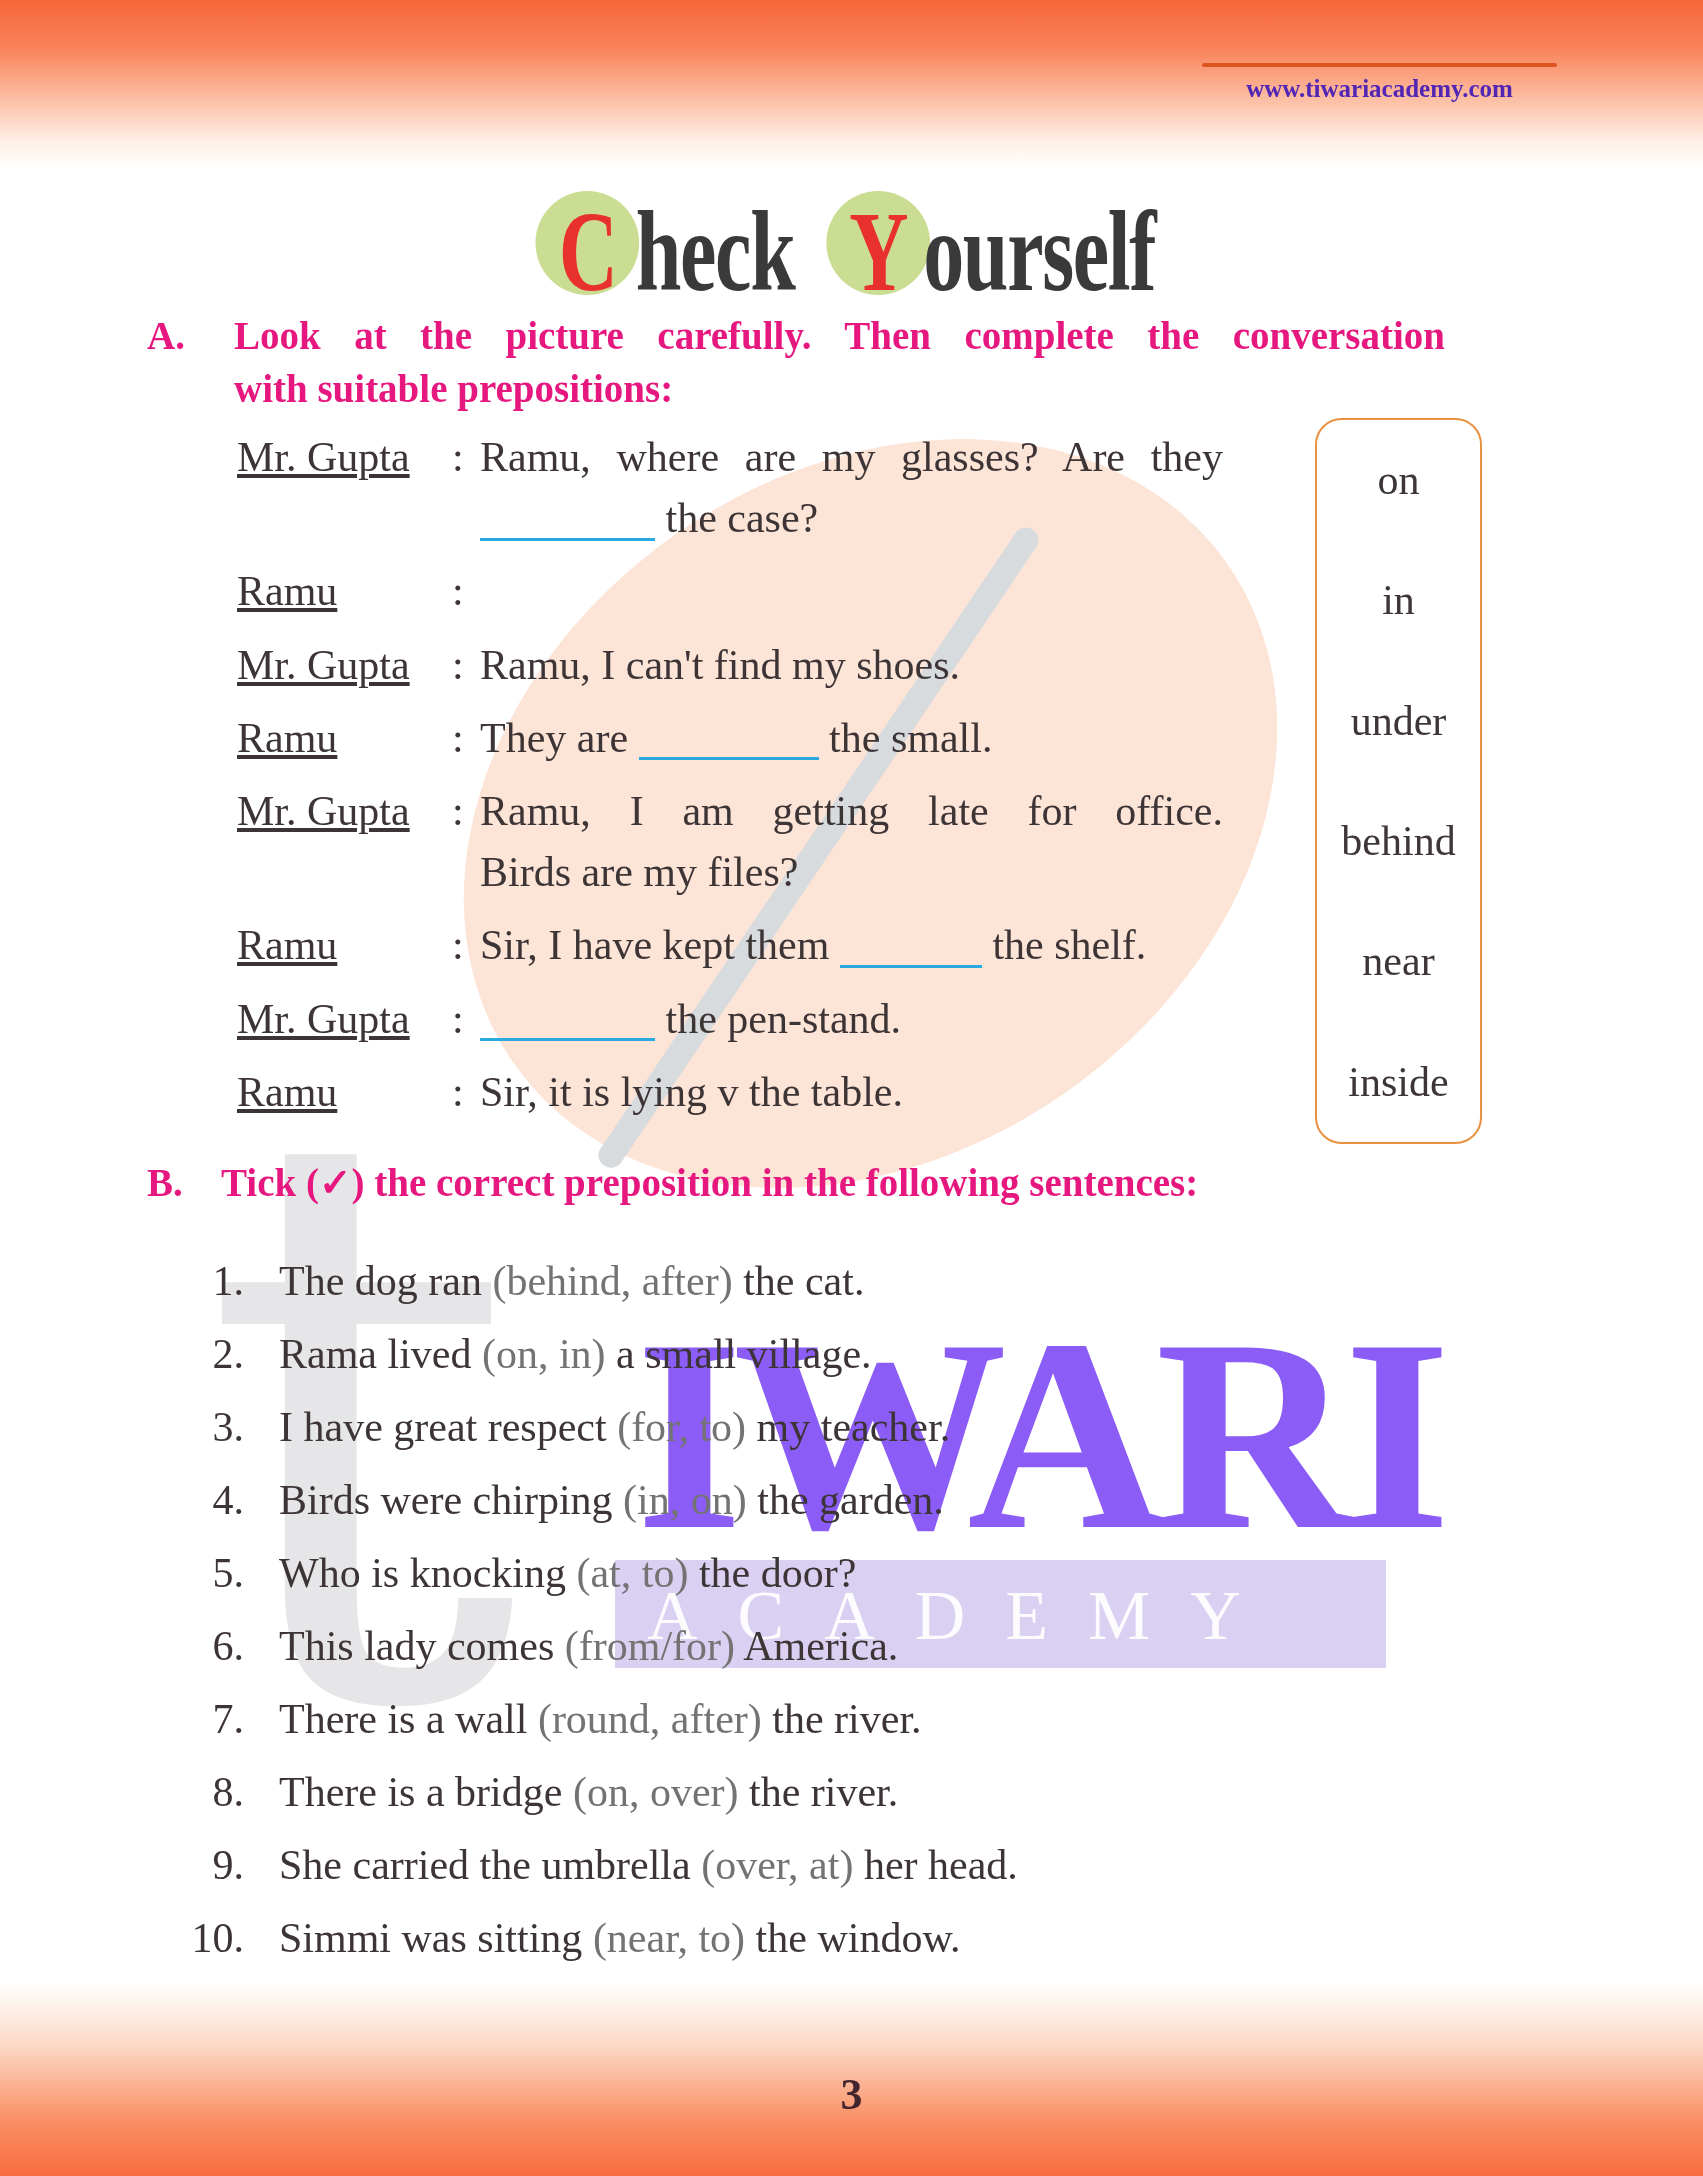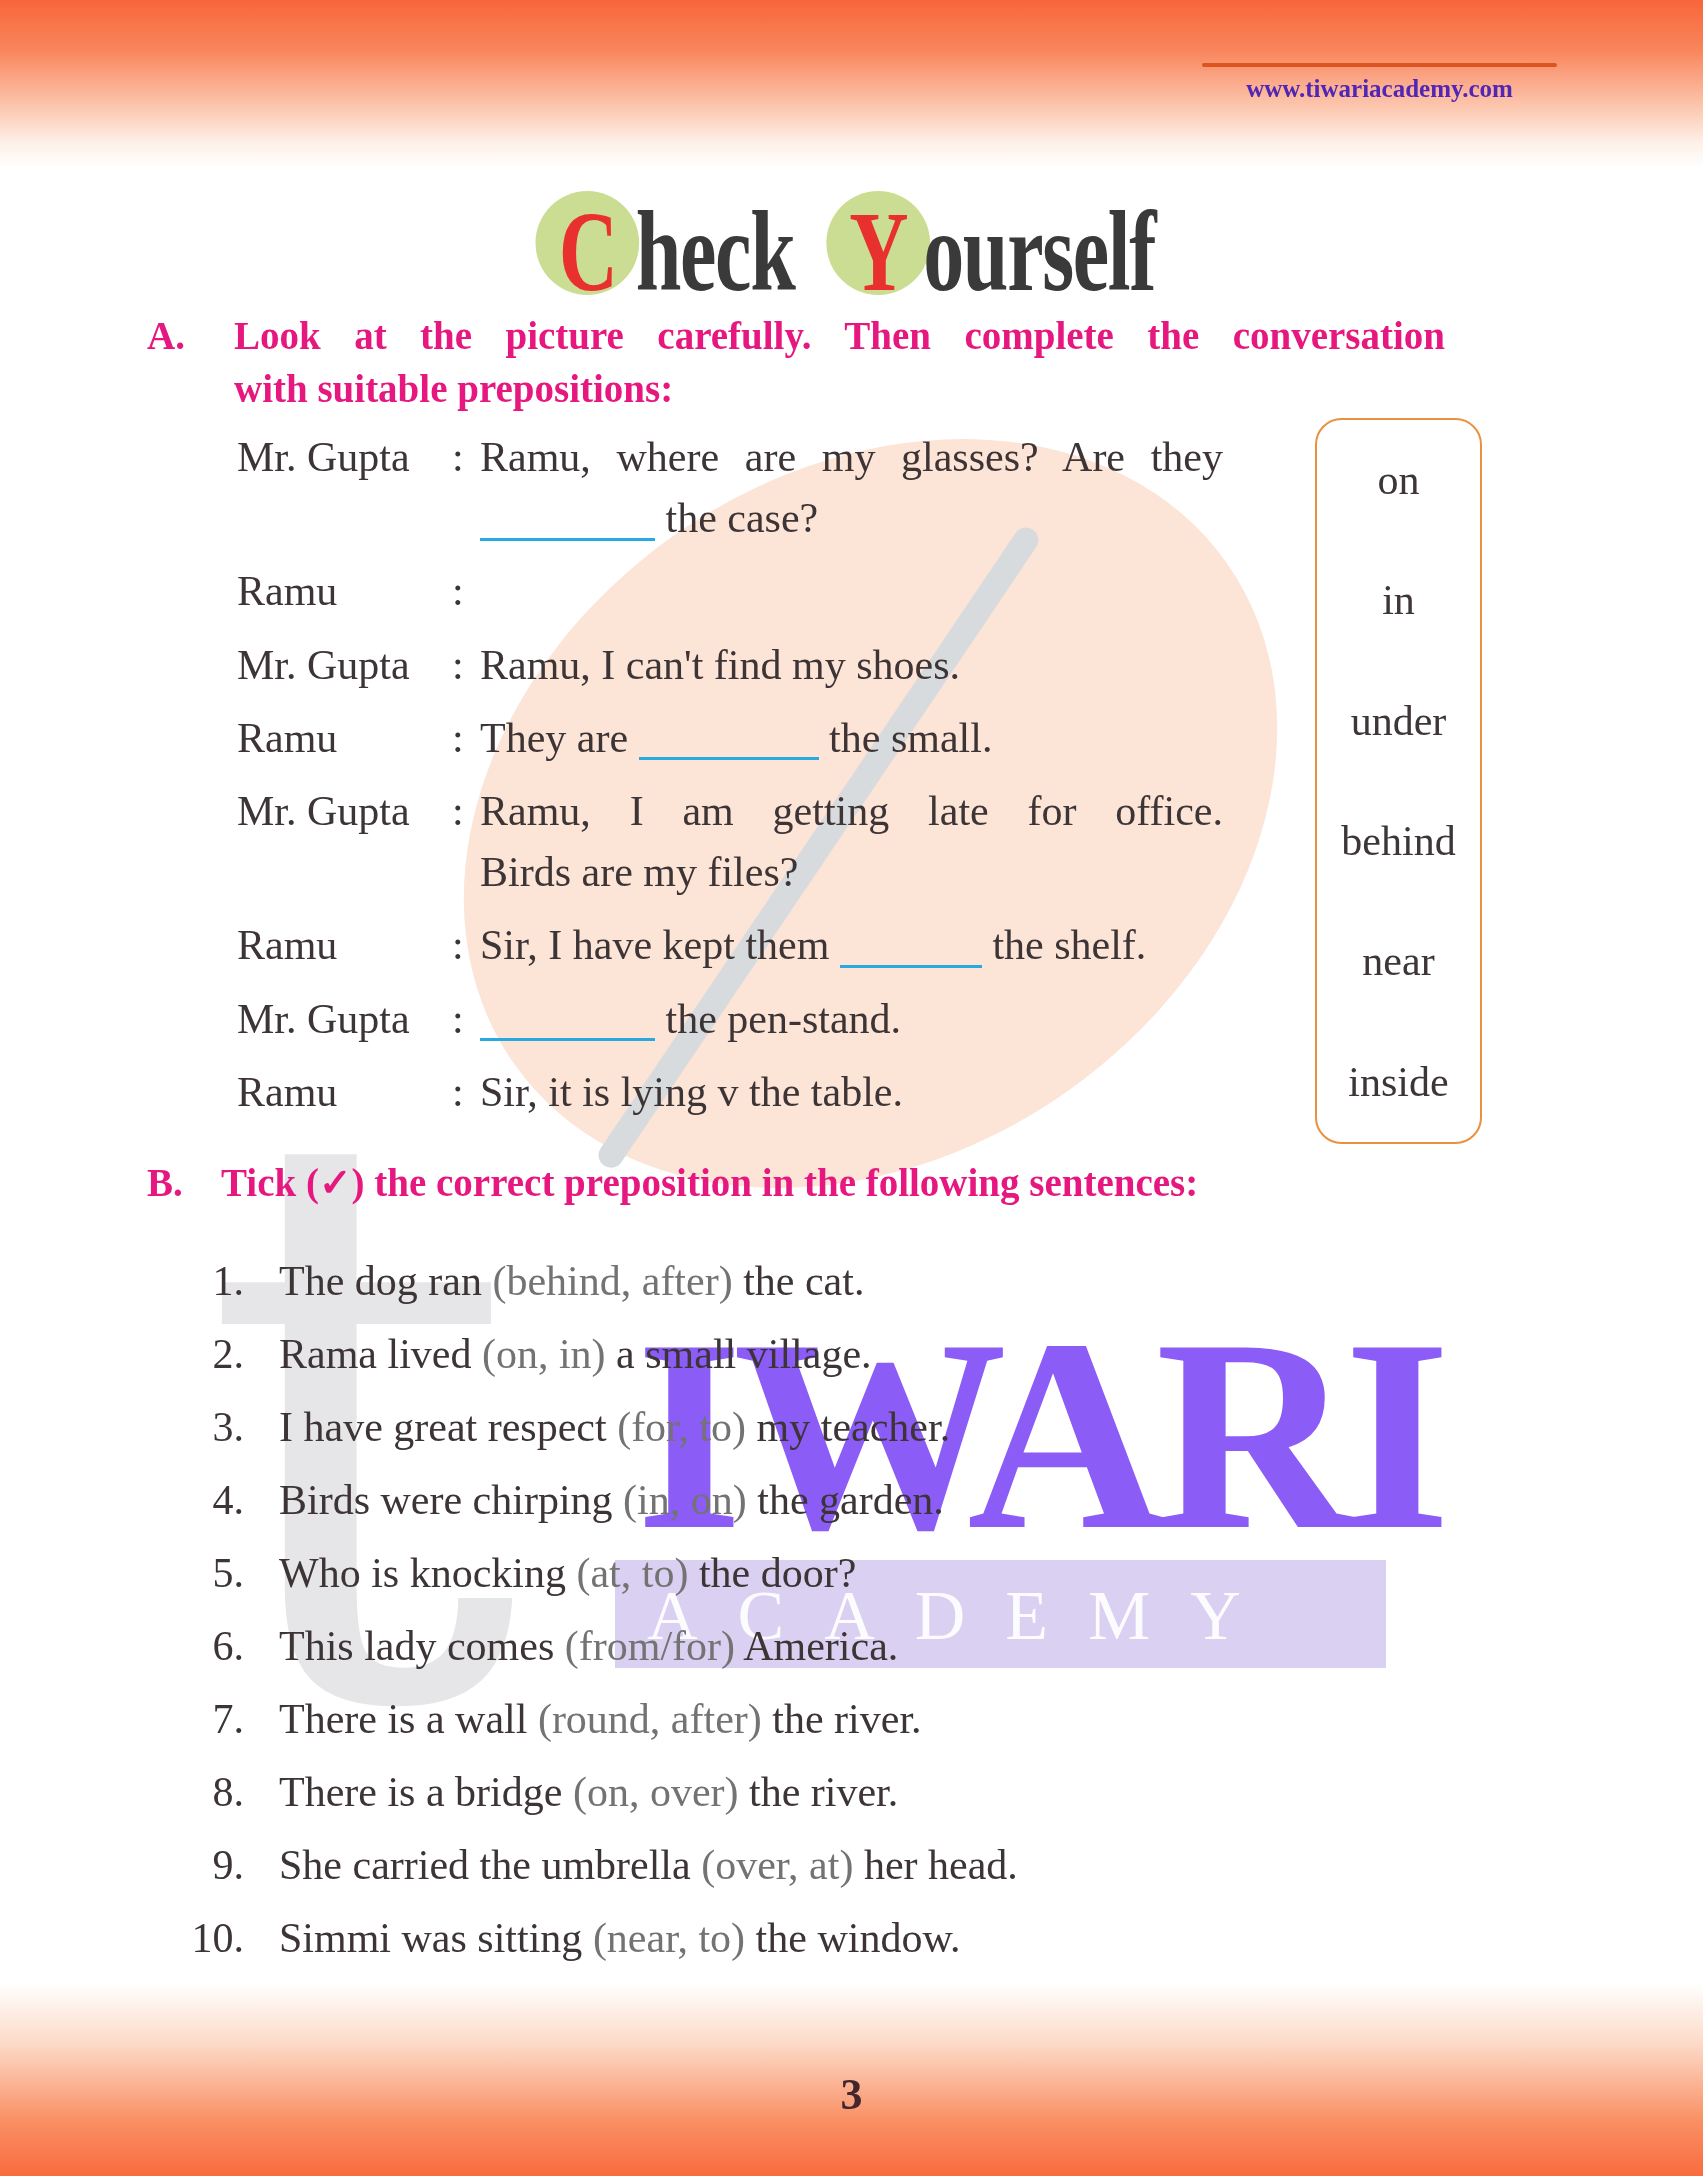--- a/index.html
+++ b/index.html
@@ -51,21 +51,21 @@
   .sec-a{left:147px;top:309px;width:1306px;}
   .sec-b{left:147px;top:1160px;width:1420px;line-height:45px;}
   .sec-letter{flex:0 0 87px;}
   .sec-b .sec-letter{flex:0 0 74px;}
   .sec-text{flex:1 1 auto;}
   .sec-a .sec-text{width:1211px;max-width:1211px;}
   .jline{text-align:justify;text-align-last:justify;}
   
   .dialogue{position:absolute;left:237px;top:427px;width:1003px;z-index:2;font-size:42px;line-height:61px;}
   .d-row{display:flex;margin-bottom:12.3px;}
-  .d-speaker{flex:0 0 215px;}
+  .d-speaker{flex:0 0 215px;text-decoration:underline;}
   .d-colon{flex:0 0 28px;}
   .d-text{flex:0 0 743px;width:743px;}
   .d-line{min-height:61px;}
   .d-line.just{text-align:justify;text-align-last:justify;}
   .blank{display:inline-block;height:11.4px;border-bottom:3.8px solid #2aa9e0;position:relative;top:8.5px;}
   
   .word-bank{position:absolute;left:1315px;top:418px;width:163px;height:722px;z-index:2;
     background:#ffffff;border:2.8px solid #e8913f;border-radius:26.5px;
     display:flex;flex-direction:column;justify-content:space-around;align-items:center;
     font-size:42px;color:#3d3537;}

